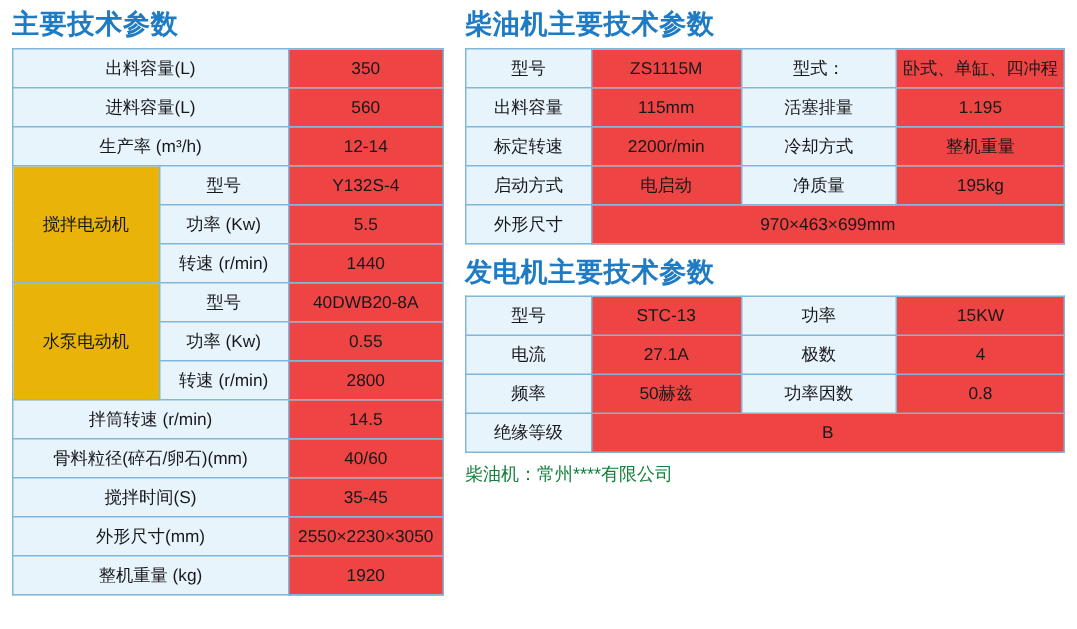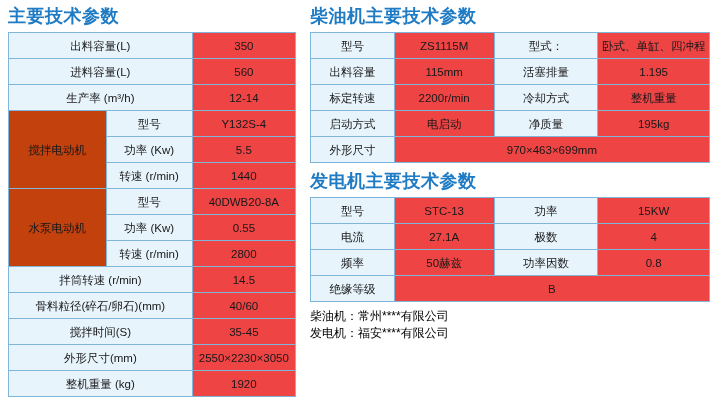--- a/index.html
+++ b/index.html
@@ -56,24 +56,24 @@
     color: #17181a;
     word-break: break-all;
   }
   table.spec td.lbl {
     background: #e8f4fb;
   }
   table.spec td.val {
     background: #ef4444;
   }
   table.spec td.grp {
-    background: #c2410c;
+    background: #eab308;
   }
   .note {
-    color: #000000;
+    color: #15803d;
     font-size: 12px;
     line-height: 17px;
     margin-top: 6px;
   }
   .spacer-8 { height: 8px; }
 </style>
 </head>
 <body>
 
 <div class="page">
@@ -224,16 +224,15 @@
           <td class="val">0.8</td>
         </tr>
         <tr>
           <td class="lbl">绝缘等级</td>
           <td class="val" colspan="3">B</td>
         </tr>
       </tbody>
     </table>
 
     <div class="note">柴油机：常州****有限公司</div>
-    <div class="note" style="margin-top:0">发电机：福安****有限公司</div>
   </div>
 
 </div>
 
 </body></html>

